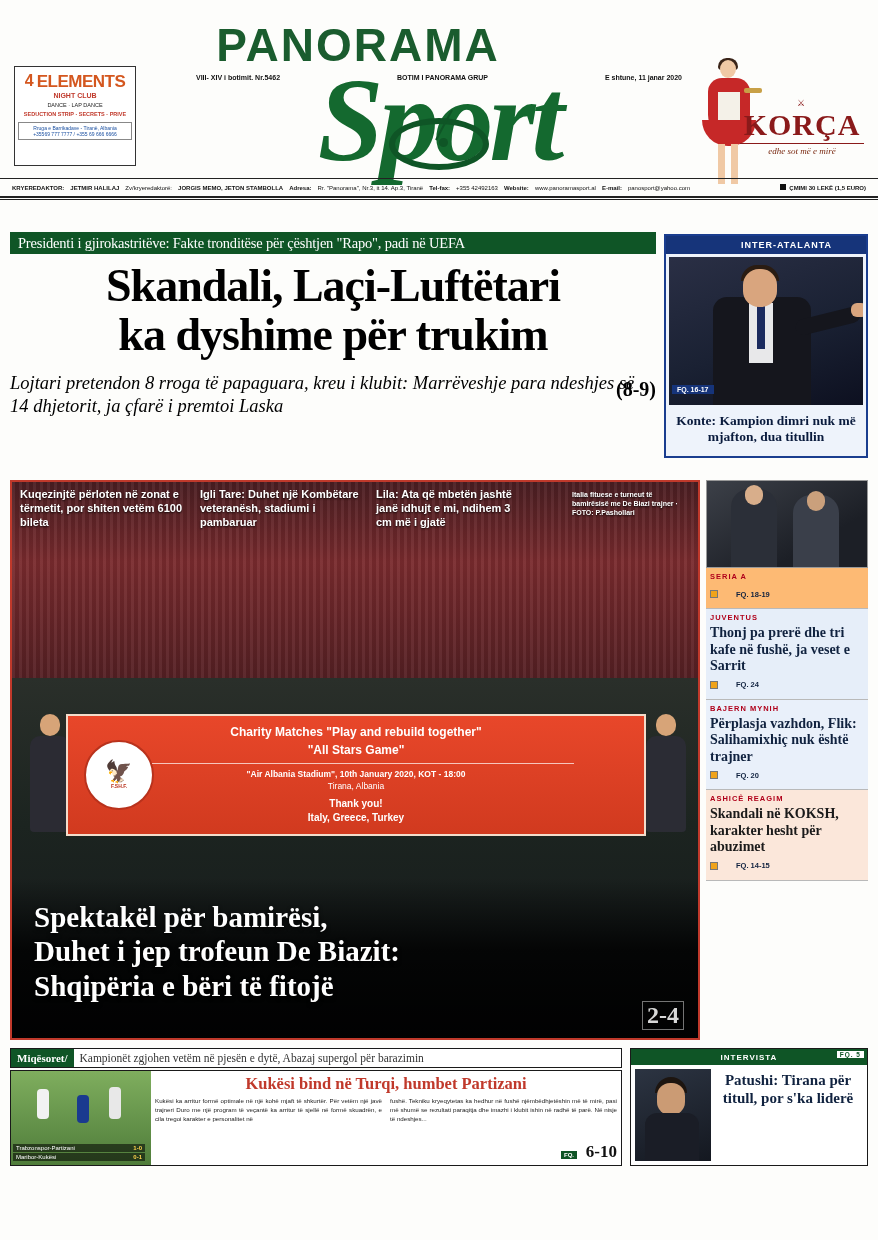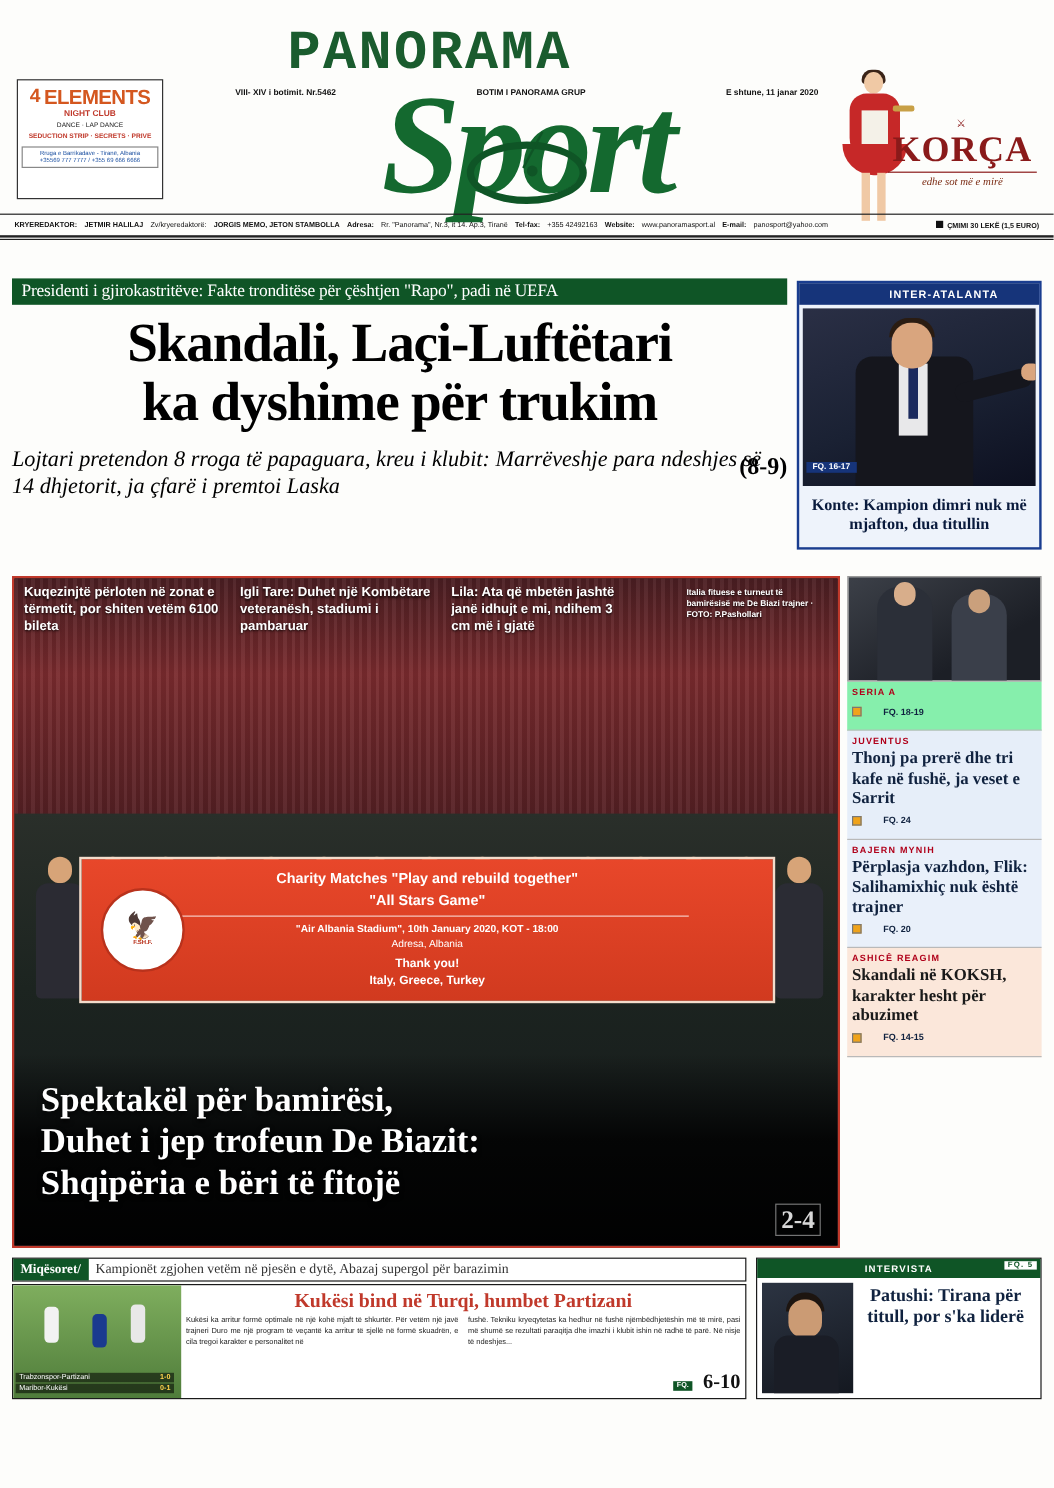--- a/index.html
+++ b/index.html
@@ -24,21 +24,21 @@
     position: relative;
     height: 200px;
     border-bottom: 1px solid #1d1d1d;
   }
   .masthead-title {
     position: absolute;
     top: 22px;
     left: 0;
     width: 716px;
     text-align: center;
-    font-family: Liberation Mono, monospace;
+    font-family: Liberation Sans, sans-serif;
     font-weight: bold;
     font-size: 46px;
     letter-spacing: 2px;
     color: #1a5c2e;
     line-height: 1;
   }
   .masthead-sport {
     position: absolute;
     top: 62px;
     left: 0;
@@ -399,21 +399,21 @@
     color:#fff;
     font-family:"Liberation Serif", serif;
     font-weight:bold;
     font-size: 29px;
     line-height: 1.2;
     text-shadow: 0 2px 4px rgba(0,0,0,.9);
   }
   .bp-pageref {
     position:absolute; right: 14px; bottom: 8px;
     color:#d8d8d8; font-family:"Liberation Serif", serif;
-    font-size: 21px; font-weight: bold;
+    font-size: 24px; font-weight: bold;
     border: 1px solid rgba(255,255,255,.45);
     padding: 0 4px;
   }
 
   
   .rightcol {
     position: absolute;
     top: 480px;
     left: 706px;
     width: 162px;
@@ -442,21 +442,21 @@
     font-size: 14px;
     line-height: 1.18;
     color: #10223f;
   }
   .rcblock .ref {
     margin-top: 4px;
     display: inline-flex; align-items:center; gap:18px;
     font-size: 7.5px; font-weight: bold; color:#10223f;
   }
   .rcblock .ref .sq { width:8px; height:8px; background:#f0a31a; display:inline-block; border:1px solid #777;}
-  .rc-a { background:#86efac; }
+  .rc-a { background:#fdba74; }
   .rc-b { background:#e6eef9; }
   .rc-c { background:#e9f0fa; }
   .rc-d { background:#fbe7da; }
   .rc-d .lbl { color:#b0001a; }
   .rc-d .txt { color:#1a1a1a; }
 
   
   .bstrip {
     position: absolute;
     top: 1048px;
@@ -728,21 +728,21 @@
 
     <div class="bp-banner">
       <div class="bp-logo">
         <div class="eagle">🦅</div>
         <div class="txt">F.SH.F.</div>
       </div>
       <div class="l1">Charity  Matches "Play and rebuild together"</div>
       <div class="l2">"All Stars Game"</div>
       <hr>
       <div class="l3">"Air Albania Stadium", 10th January 2020, KOT - 18:00</div>
-      <div class="l4">Adresa, Albania</div>
+      <div class="l4">Tirana, Albania</div>
       <div class="l5">Thank you!</div>
       <div class="l6">Italy, Greece, Turkey</div>
     </div>
 
     <div class="bp-bottom"></div>
     <div class="bp-head">
       <span>Spektakël për bamirësi,</span><br>
       <span>Duhet i jep trofeun De Biazit:</span><br>
       <span>Shqipëria e bëri të fitojë</span>
     </div>

